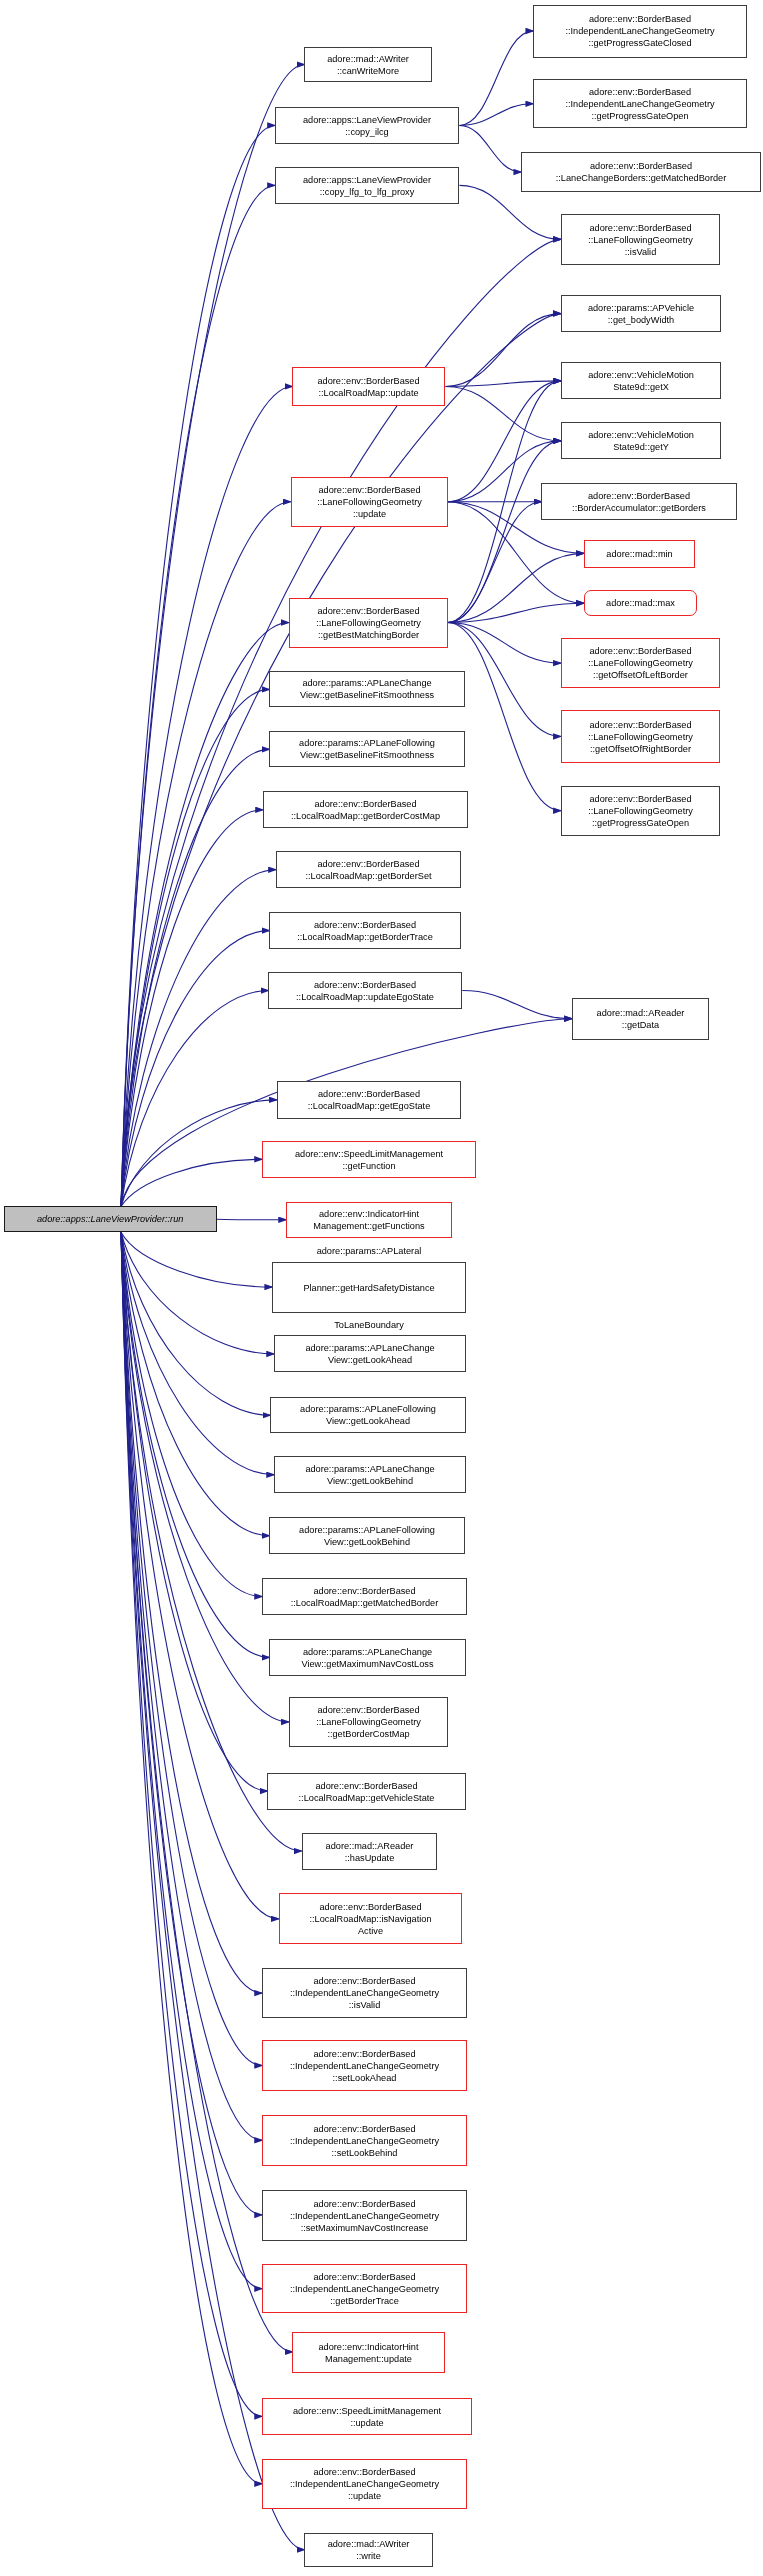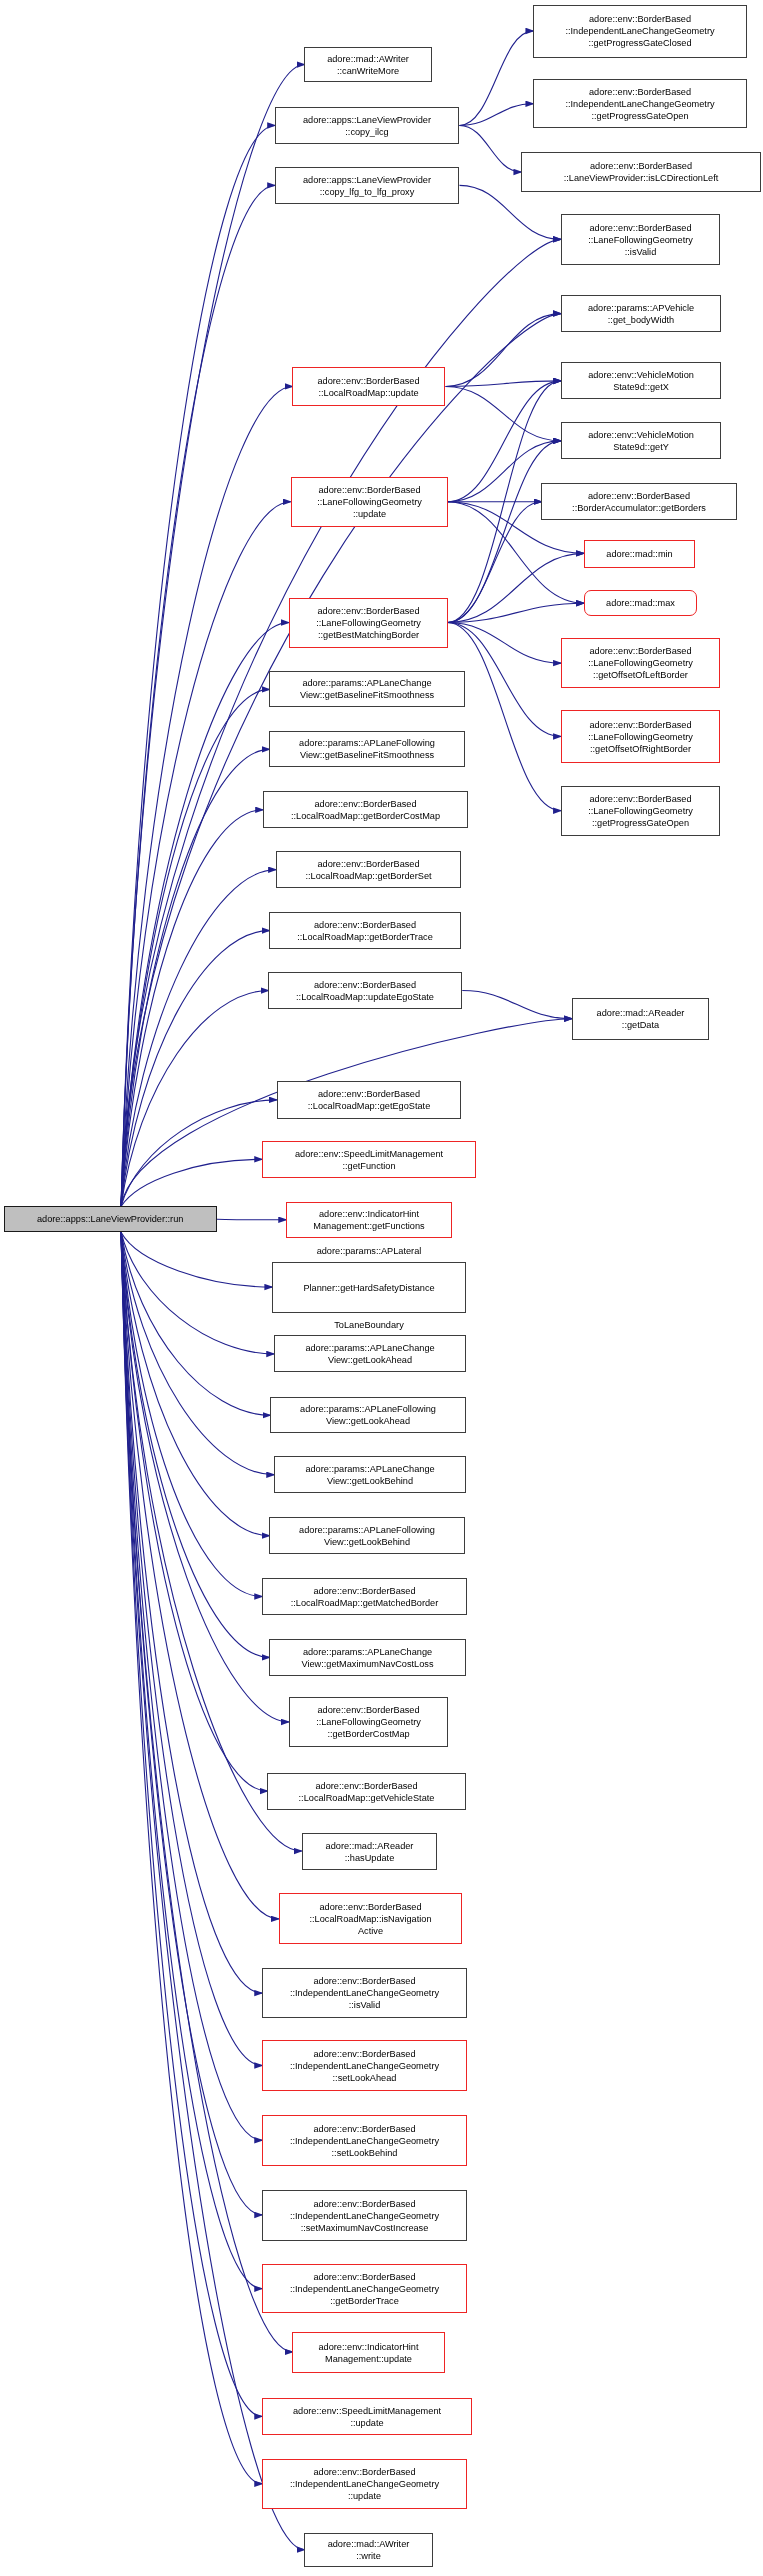--- a/index.html
+++ b/index.html
@@ -80,21 +80,21 @@
         <path d="M485,675 C530.9,675 541.1,544 587,544" fill="none" stroke="#20208d" stroke-width="1.2" marker-end="url(#arrow)"></path>
         <path d="M485,675 C551.6,675 566.4,600 633,600" fill="none" stroke="#20208d" stroke-width="1.2" marker-end="url(#arrow)"></path>
         <path d="M485,675 C551.6,675 566.4,654 633,654" fill="none" stroke="#20208d" stroke-width="1.2" marker-end="url(#arrow)"></path>
         <path d="M485,675 C540.35,675 552.65,719 608,719" fill="none" stroke="#20208d" stroke-width="1.2" marker-end="url(#arrow)"></path>
         <path d="M485,675 C540.35,675 552.65,798.5 608,798.5" fill="none" stroke="#20208d" stroke-width="1.2" marker-end="url(#arrow)"></path>
         <path d="M485,675 C540.35,675 552.65,879 608,879" fill="none" stroke="#20208d" stroke-width="1.2" marker-end="url(#arrow)"></path>
         <path d="M501,1074 C554.55,1074 566.45,1104.5 620,1104.5" fill="none" stroke="#20208d" stroke-width="1.2" marker-end="url(#arrow)"></path>
       </g>
   </svg>
   <div id="node-layer">
-      <div class="node main" style="left: 3.7px; top: 1206px; width: 213px; height: 26px; background: rgb(191, 191, 191);">
+      <div class="node main" style="left: 3.7px; top: 1206px; width: 213px; height: 26px; background: rgb(191, 191, 191); font-style: italic;">
         <div>adore::apps::LaneViewProvider::run</div>
       </div>
       <div class="node normal" style="left: 304px; top: 47px; width: 128px; height: 35px;">
         <div>adore::mad::AWriter</div>
         <div>::canWriteMore</div>
       </div>
       <div class="node normal" style="left: 275px; top: 107px; width: 184px; height: 37px;">
         <div>adore::apps::LaneViewProvider</div>
         <div>::copy_ilcg</div>
       </div>
@@ -246,21 +246,21 @@
         <div>::IndependentLaneChangeGeometry</div>
         <div>::getProgressGateClosed</div>
       </div>
       <div class="node normal" style="left: 533px; top: 79px; width: 214px; height: 49px;">
         <div>adore::env::BorderBased</div>
         <div>::IndependentLaneChangeGeometry</div>
         <div>::getProgressGateOpen</div>
       </div>
       <div class="node normal" style="left: 521px; top: 152px; width: 240px; height: 40px;">
         <div>adore::env::BorderBased</div>
-        <div>::LaneViewProvider::isLCDirectionLeft</div>
+        <div>::LaneChangeBorders::getMatchedBorder</div>
       </div>
       <div class="node normal" style="left: 561px; top: 214px; width: 159px; height: 51px;">
         <div>adore::env::BorderBased</div>
         <div>::LaneFollowingGeometry</div>
         <div>::isValid</div>
       </div>
       <div class="node normal" style="left: 561px; top: 295px; width: 160px; height: 37px;">
         <div>adore::params::APVehicle</div>
         <div>::get_bodyWidth</div>
       </div>

